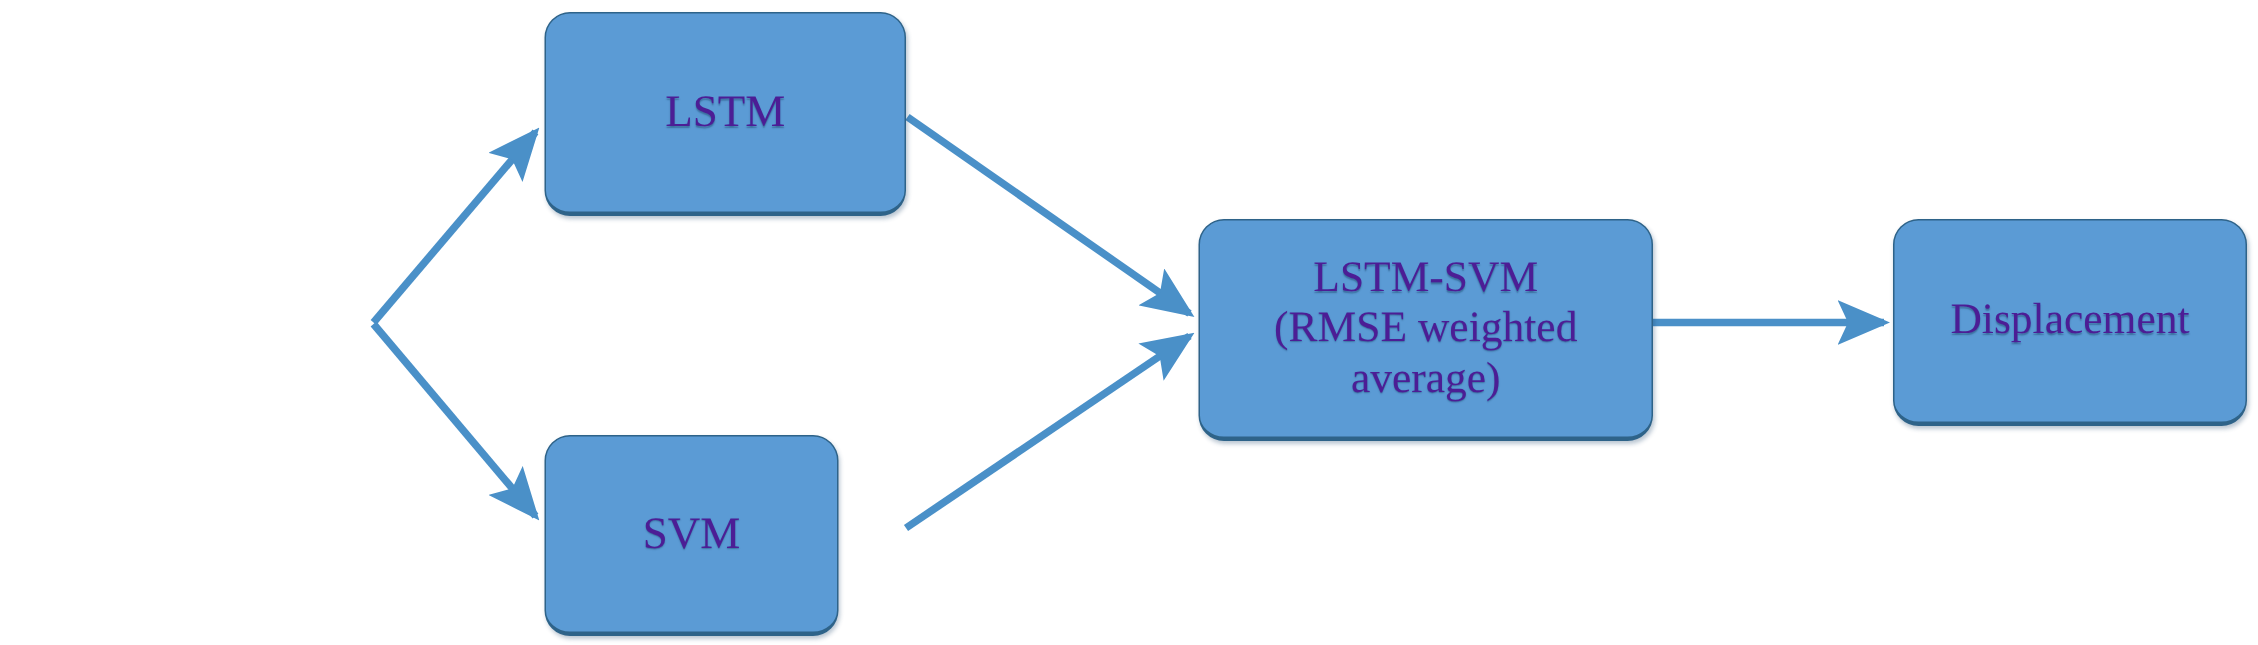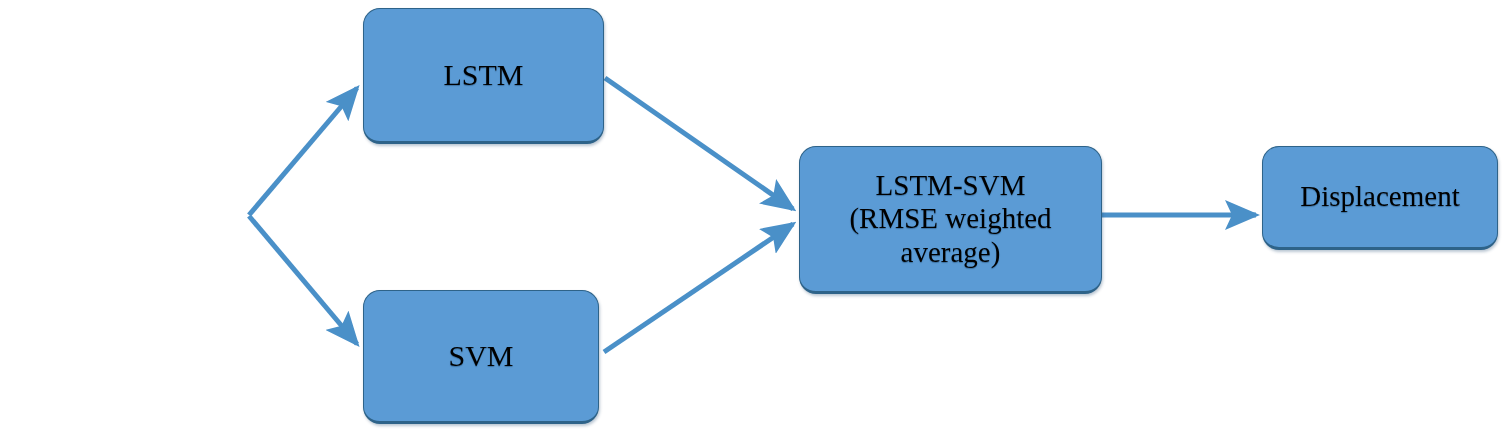--- a/index.html
+++ b/index.html
@@ -28,37 +28,37 @@
     position: absolute;
     box-sizing: border-box;
     background: #5B9BD5;
     border: 1px solid #2E6389;
     border-bottom: 3px solid #2E6389;
     border-radius: 17px;
     display: flex;
     align-items: center;
     justify-content: center;
     text-align: center;
-    color: #000000;
+    color: #4c1d95;
     text-shadow: 0 1px 1px rgba(20,60,95,0.45);
     box-shadow: 1px 2px 3px rgba(30,70,110,0.30);
     z-index: 2;
   }
   .node-label {
     display: block;
     line-height: 1.16;
     padding: 0 6px;
     white-space: pre-line;
   }
   
   #node-temperature { left: 8px;    top: 148px; width: 241px; height: 134px; }
   #node-lstm        { left: 363px;  top: 8px;   width: 241px; height: 136px; }
-  #node-svm         { left: 363px;  top: 290px; width: 236px; height: 134px; }
+  #node-svm         { left: 363px;  top: 290px; width: 196px; height: 134px; }
   #node-fusion      { left: 799px;  top: 146px; width: 303px; height: 148px; }
-  #node-displacement{ left: 1262px; top: 146px; width: 236px; height: 104px; justify-content: center; }
+  #node-displacement{ left: 1262px; top: 146px; width: 236px; height: 138px; justify-content: center; }
 
   #node-temperature .node-label { font-size: 29px; }
   #node-lstm .node-label        { font-size: 30px; }
   #node-svm .node-label         { font-size: 30px; }
   #node-fusion .node-label      { font-size: 29px; }
   #node-displacement .node-label{ font-size: 29px; }
 </style>
 </head>
 <body>
 

